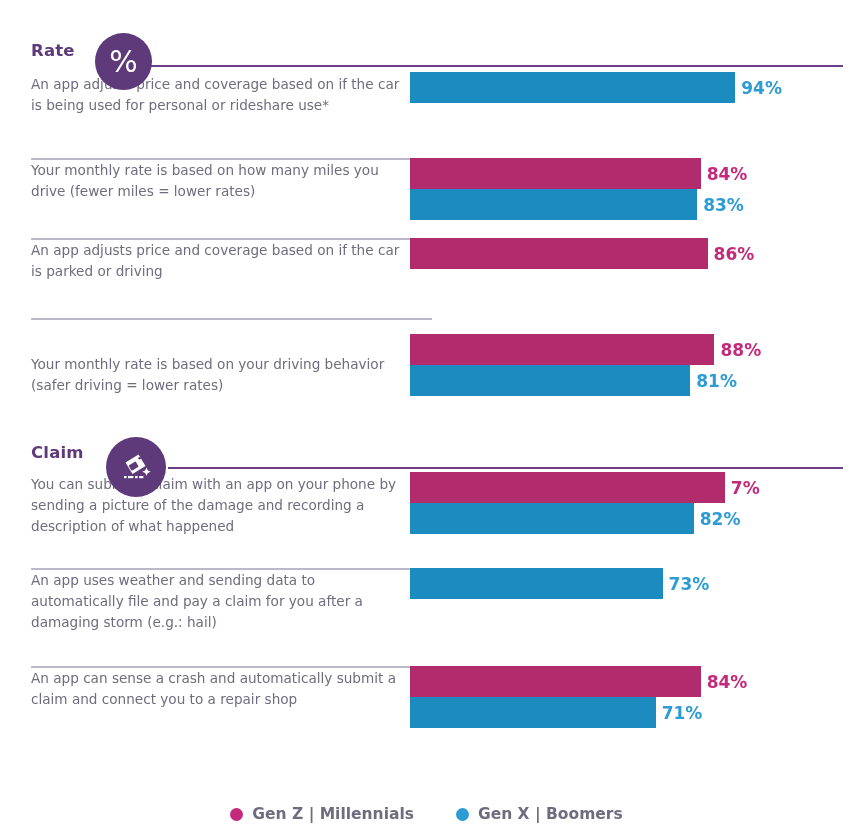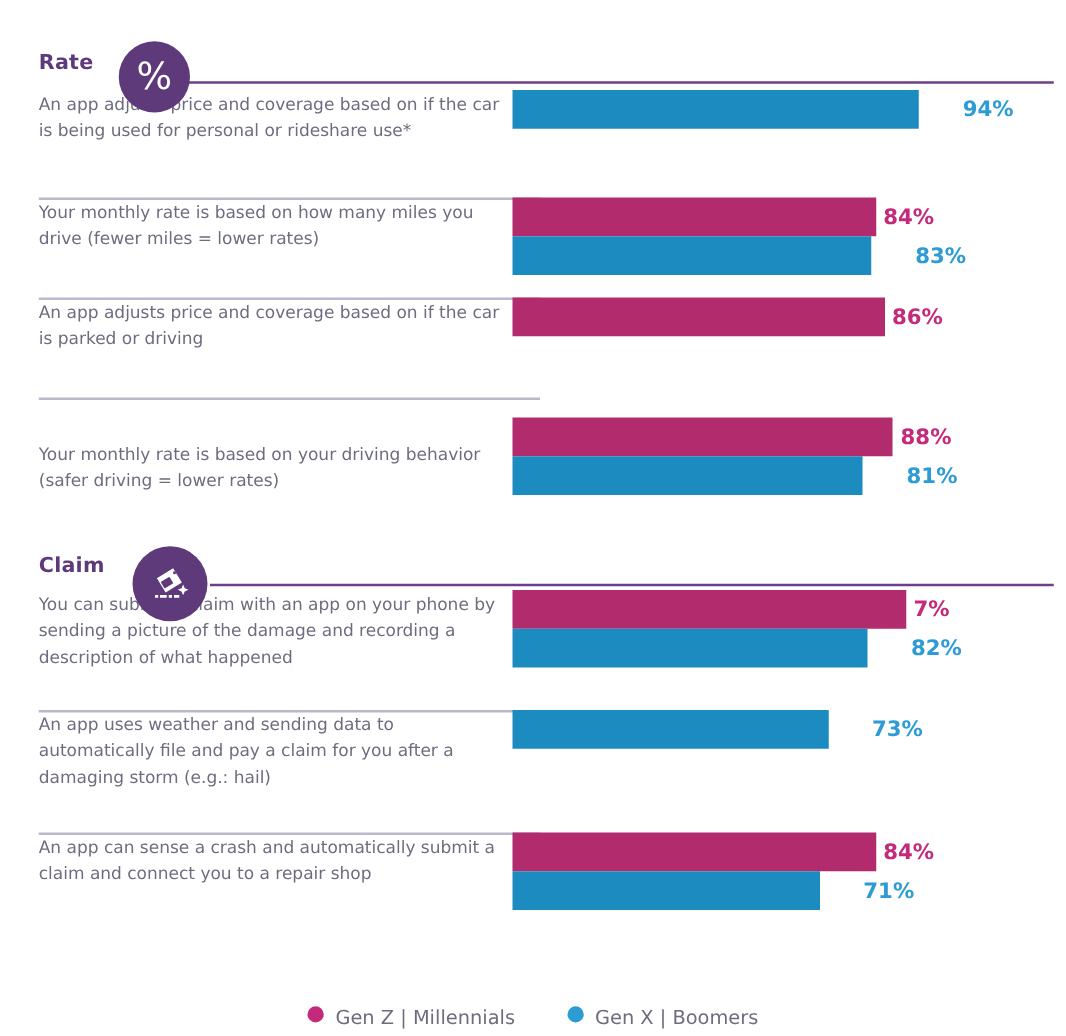--- a/index.html
+++ b/index.html
@@ -107,37 +107,38 @@
   }
   .bar.genz { background: #B22B6D; }
   .bar.genx { background: #1C8CC0; }
   .bar-value {
     font-size: 17px;
     font-weight: bold;
     padding-left: 6px;
     white-space: nowrap;
   }
   .bar-value.genz { color: #C42A7B; }
-  .bar-value.genx { color: #2D9BD4; margin-left: 29px; }
+  .bar-value.genx { color: #2D9BD4; }
 
   
   .legend {
     position: absolute;
     left: 0;
     right: 0;
     bottom: 6px;
     display: flex;
     justify-content: center;
     align-items: center;
     gap: 42px;
   }
   .legend-item {
     display: flex;
-    align-items: flex-start;
+    align-items: center;
     gap: 9px;
+    font-weight: bold;
   }
   .legend-dot {
     width: 13px;
     height: 13px;
     border-radius: 50%;
   }
   .legend-dot.genz { background: #C42A7B; }
   .legend-dot.genx { background: #2D9BD4; }
   .legend-label {
     font-size: 15.5px;

